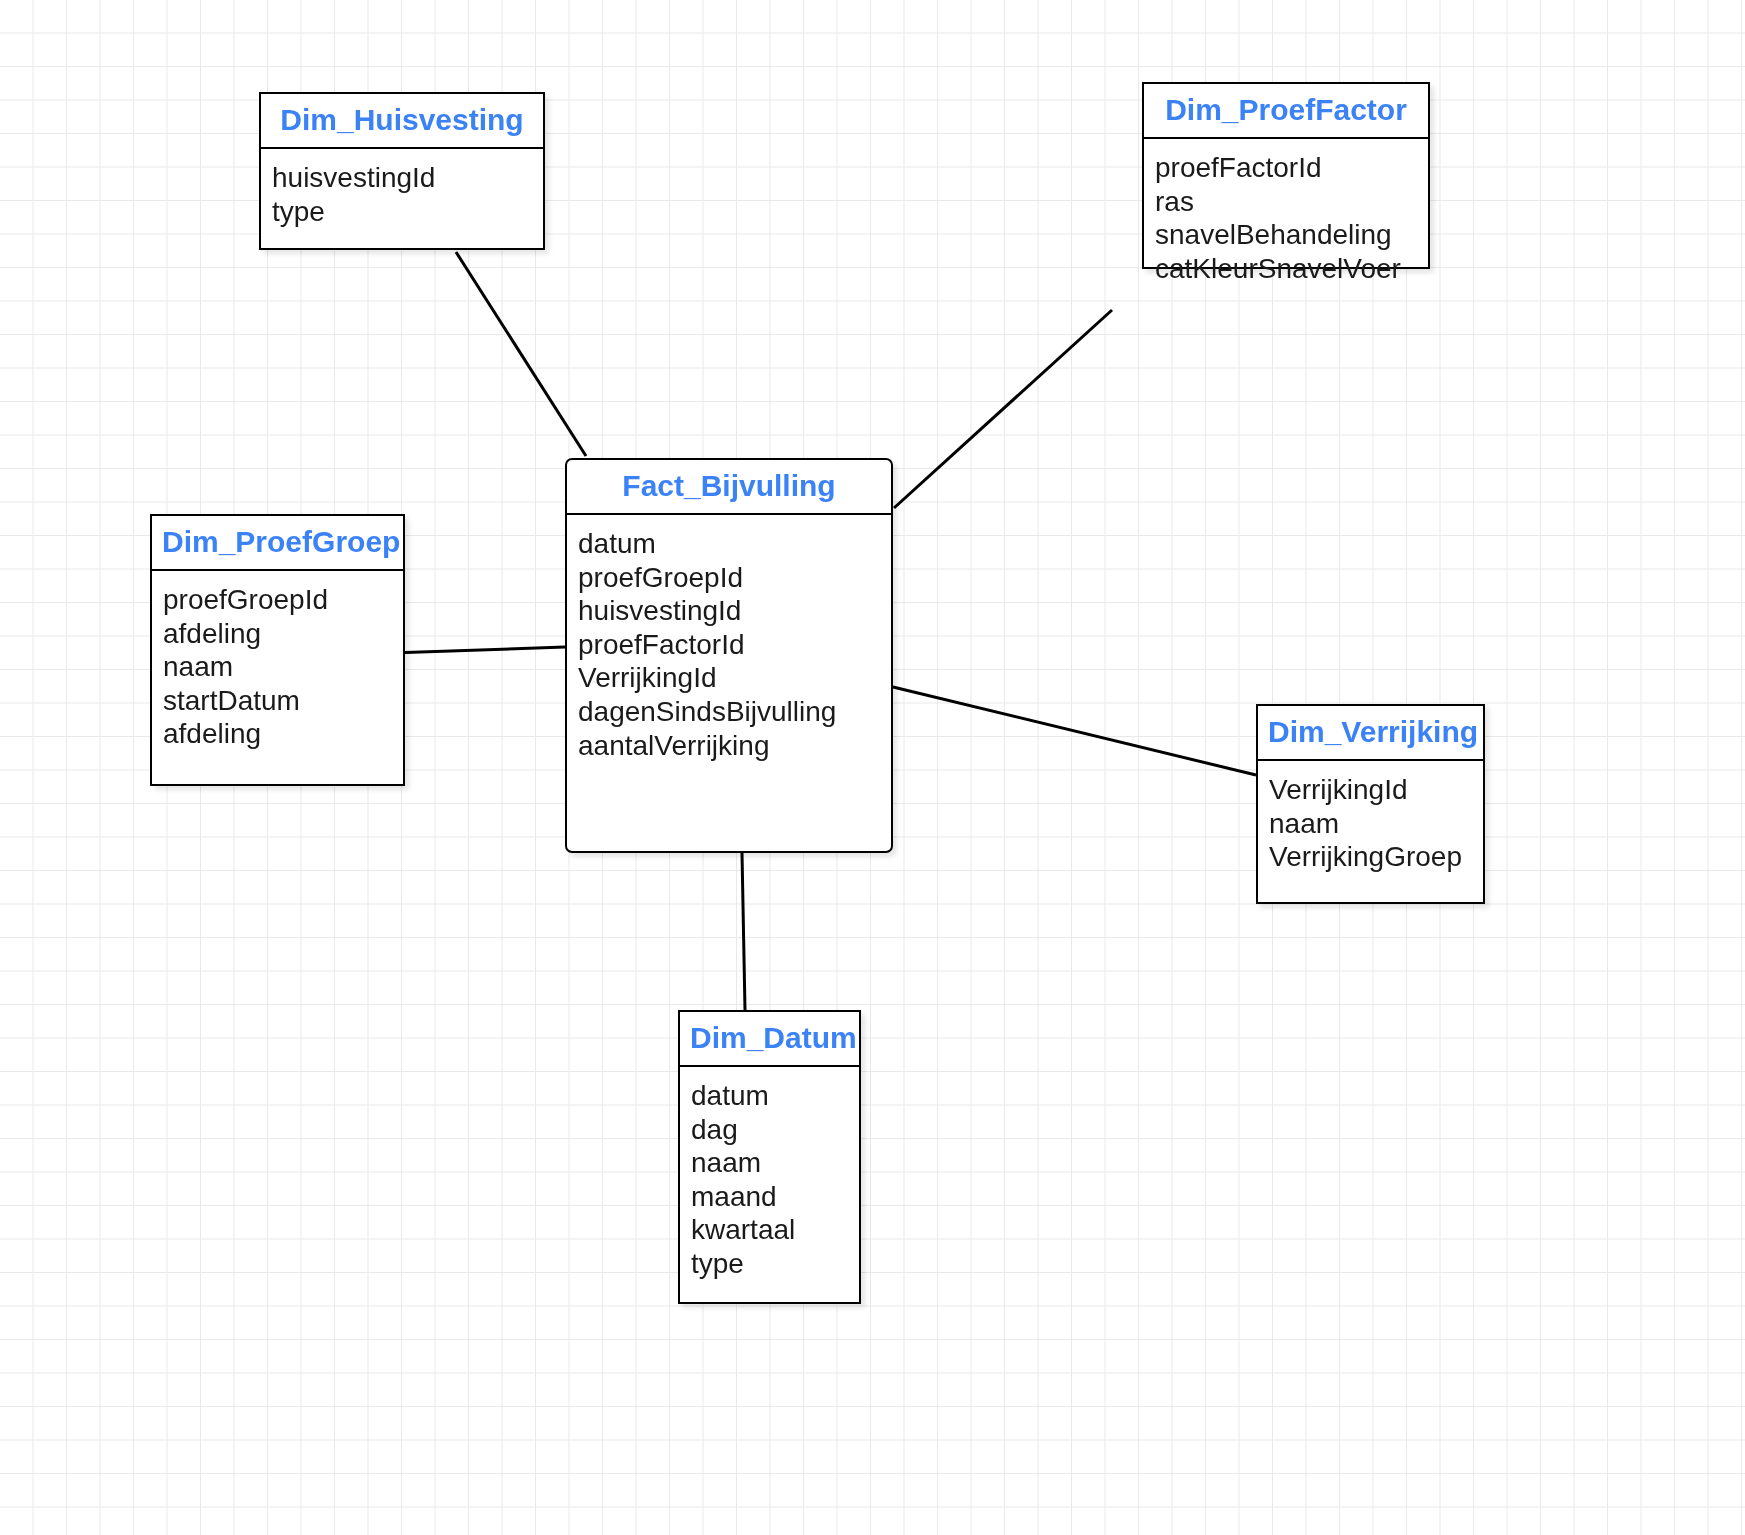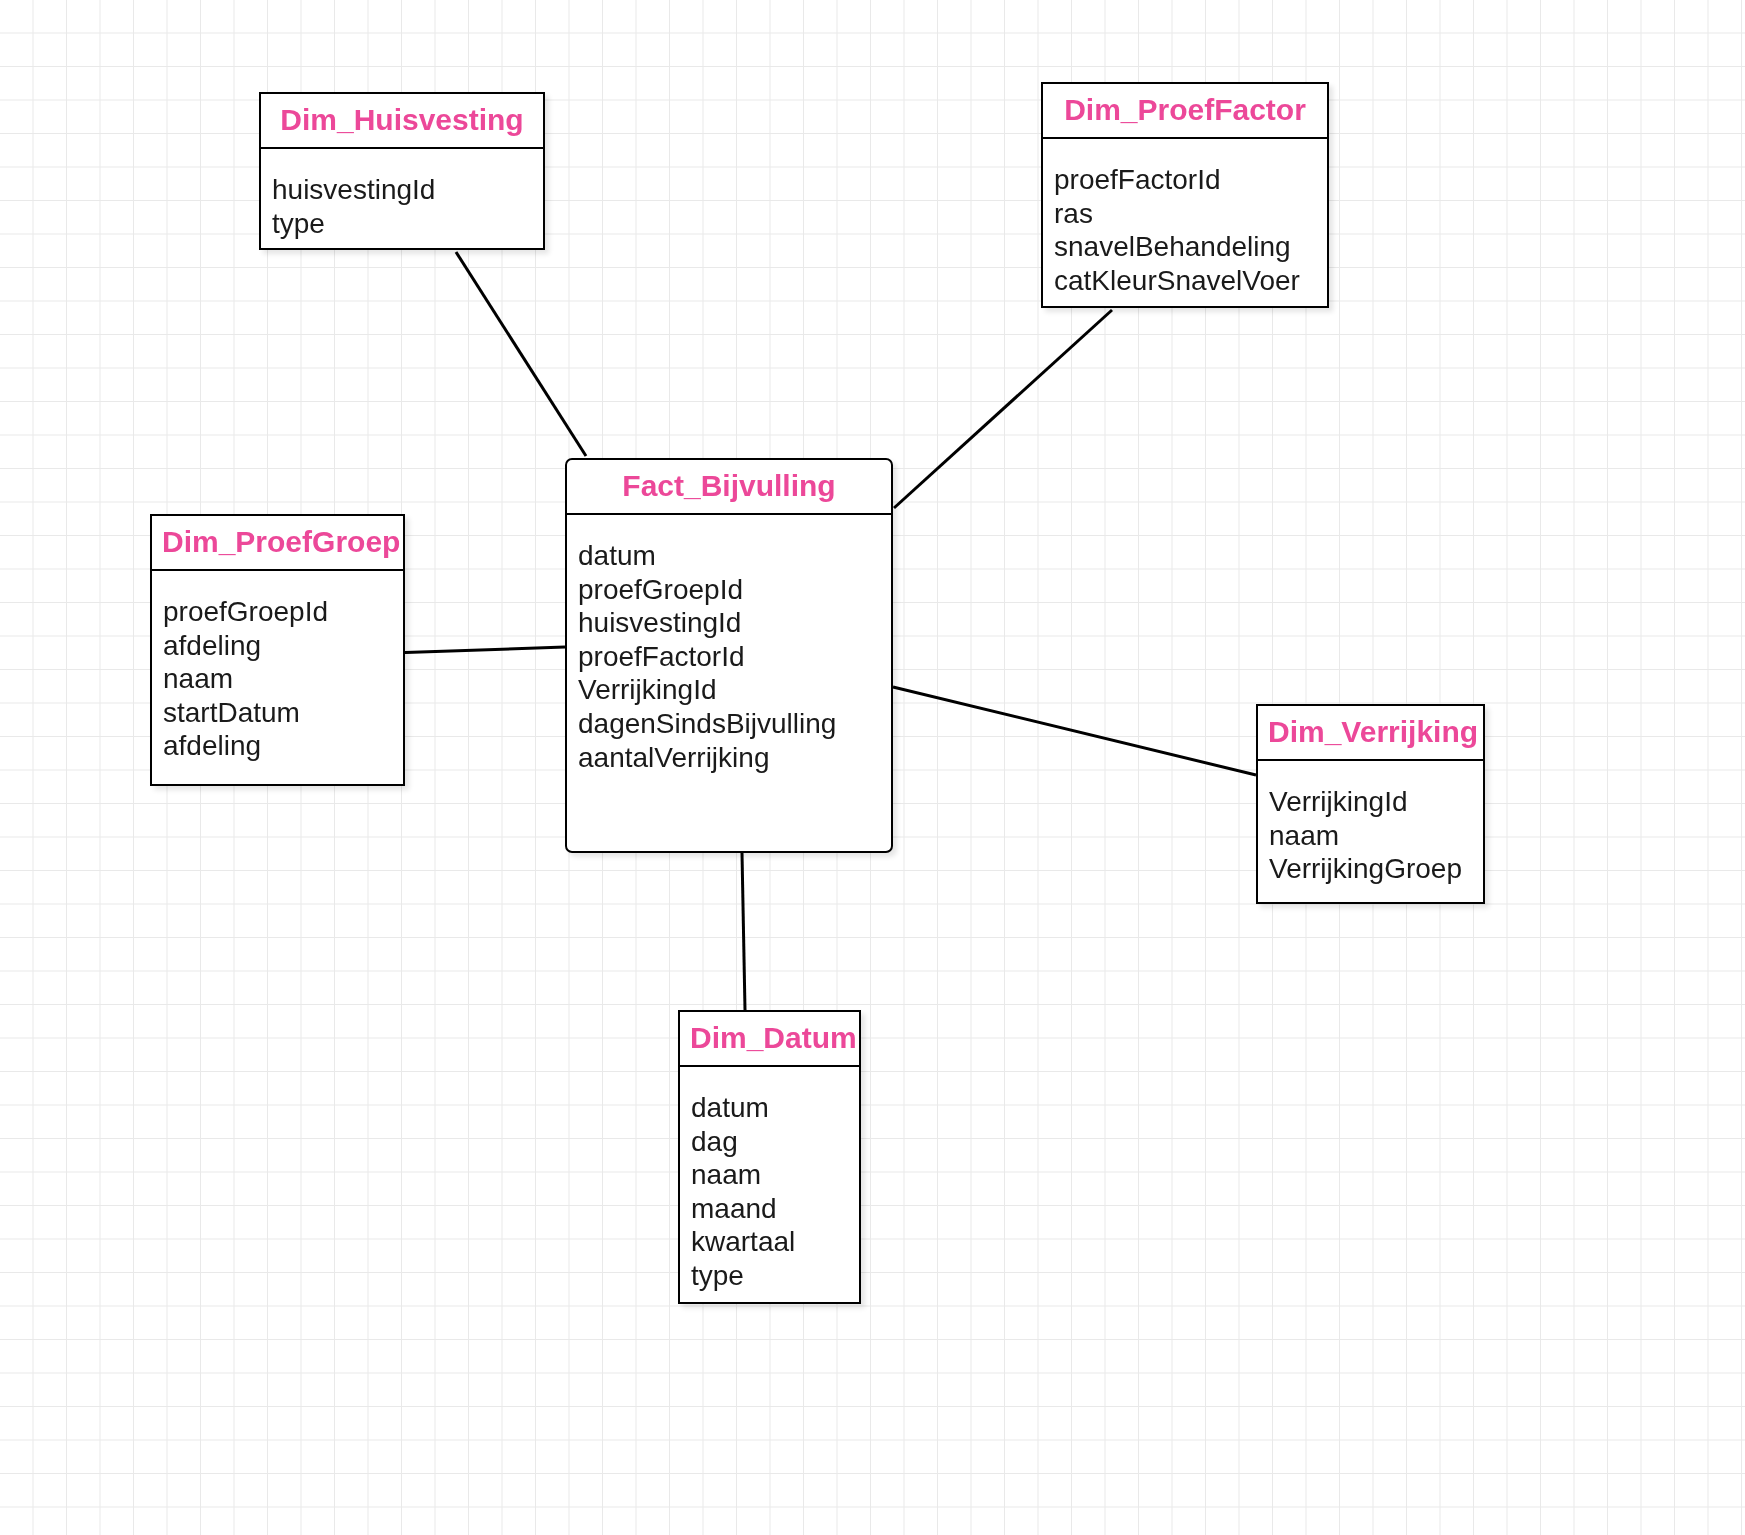--- a/index.html
+++ b/index.html
@@ -36,28 +36,28 @@
     background: #ffffff;
     border: 2px solid #000000;
     box-shadow: 4px 4px 5px rgba(0,0,0,0.10);
   }
   .entity-title {
     box-sizing: border-box;
     text-align: center;
     font-weight: bold;
     font-size: 30px;
     line-height: 1.0;
-    color: #ec4899;
+    color: #3b82f6;
     padding: 11px 10px 12px 10px;
     border-bottom: 2px solid #000000;
     white-space: nowrap;
   }
   .entity-fields {
     box-sizing: border-box;
-    padding: 24px 0 6px 11px;
+    padding: 12px 0 6px 11px;
   }
   .field {
     font-size: 28px;
     line-height: 1.2;
     color: #1a1a1a;
     white-space: nowrap;
   }
 </style>
 </head>
 <body>
@@ -73,21 +73,21 @@
     </svg>
 
   <div id="entity-layer">
       <div class="entity" style="left: 259px; top: 92px; width: 286px; height: 158px;">
         <div class="entity-title">Dim_Huisvesting</div>
         <div class="entity-fields">
           <div class="field">huisvestingId</div>
           <div class="field">type</div>
         </div>
       </div>
-      <div class="entity" style="left: 1041px; top: 82px; width: 288px; height: 226px;">
+      <div class="entity" style="left: 1142px; top: 82px; width: 288px; height: 187px;">
         <div class="entity-title">Dim_ProefFactor</div>
         <div class="entity-fields">
           <div class="field">proefFactorId</div>
           <div class="field">ras</div>
           <div class="field">snavelBehandeling</div>
           <div class="field">catKleurSnavelVoer</div>
         </div>
       </div>
       <div class="entity" style="left: 106px; top: 514px; width: 255px; height: 272px; margin-left: 44px;">
         <div class="entity-title">Dim_ProefGroep</div>

